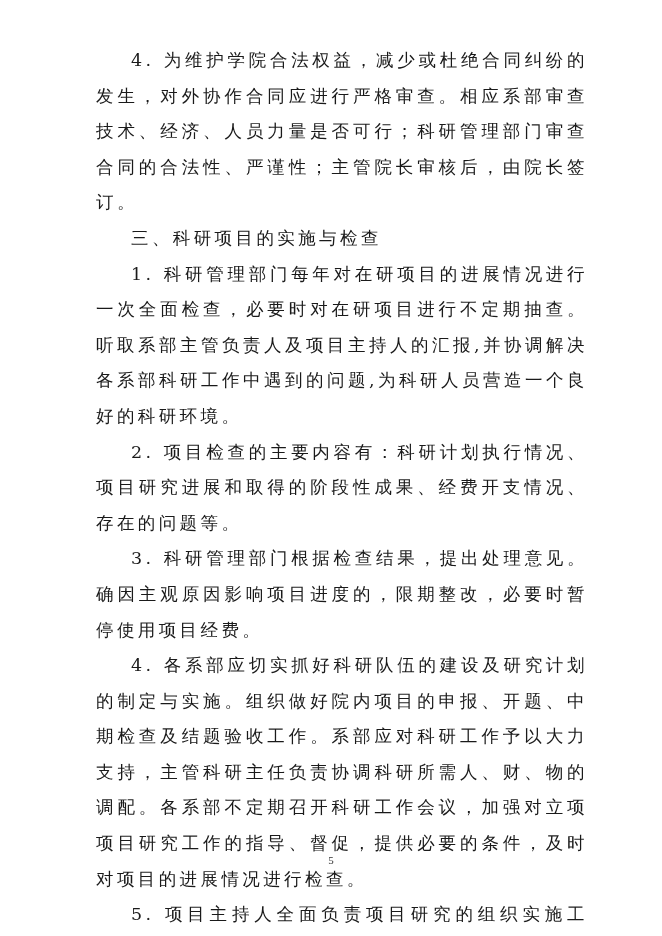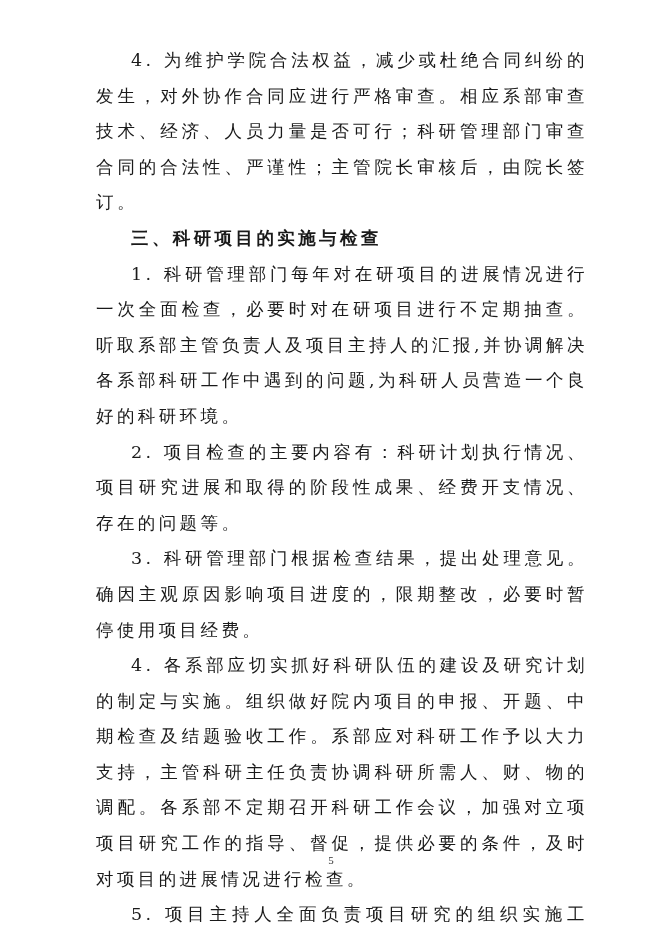--- a/index.html
+++ b/index.html
@@ -28,21 +28,20 @@
       letter-spacing: 3.4px;
       text-align: justify;
       text-align-last: left;
       word-break: break-all;
     }
     .para.indent {
       text-indent: 35px;
     }
     .para.heading {
       text-indent: 35px;
-      font-weight: bold;
     }
     .page-number {
       position: absolute;
       left: 0;
       width: 662px;
       top: 854px;
       text-align: center;
       font-size: 11px;
       color: #333333;
       font-family: "Liberation Serif", serif;

